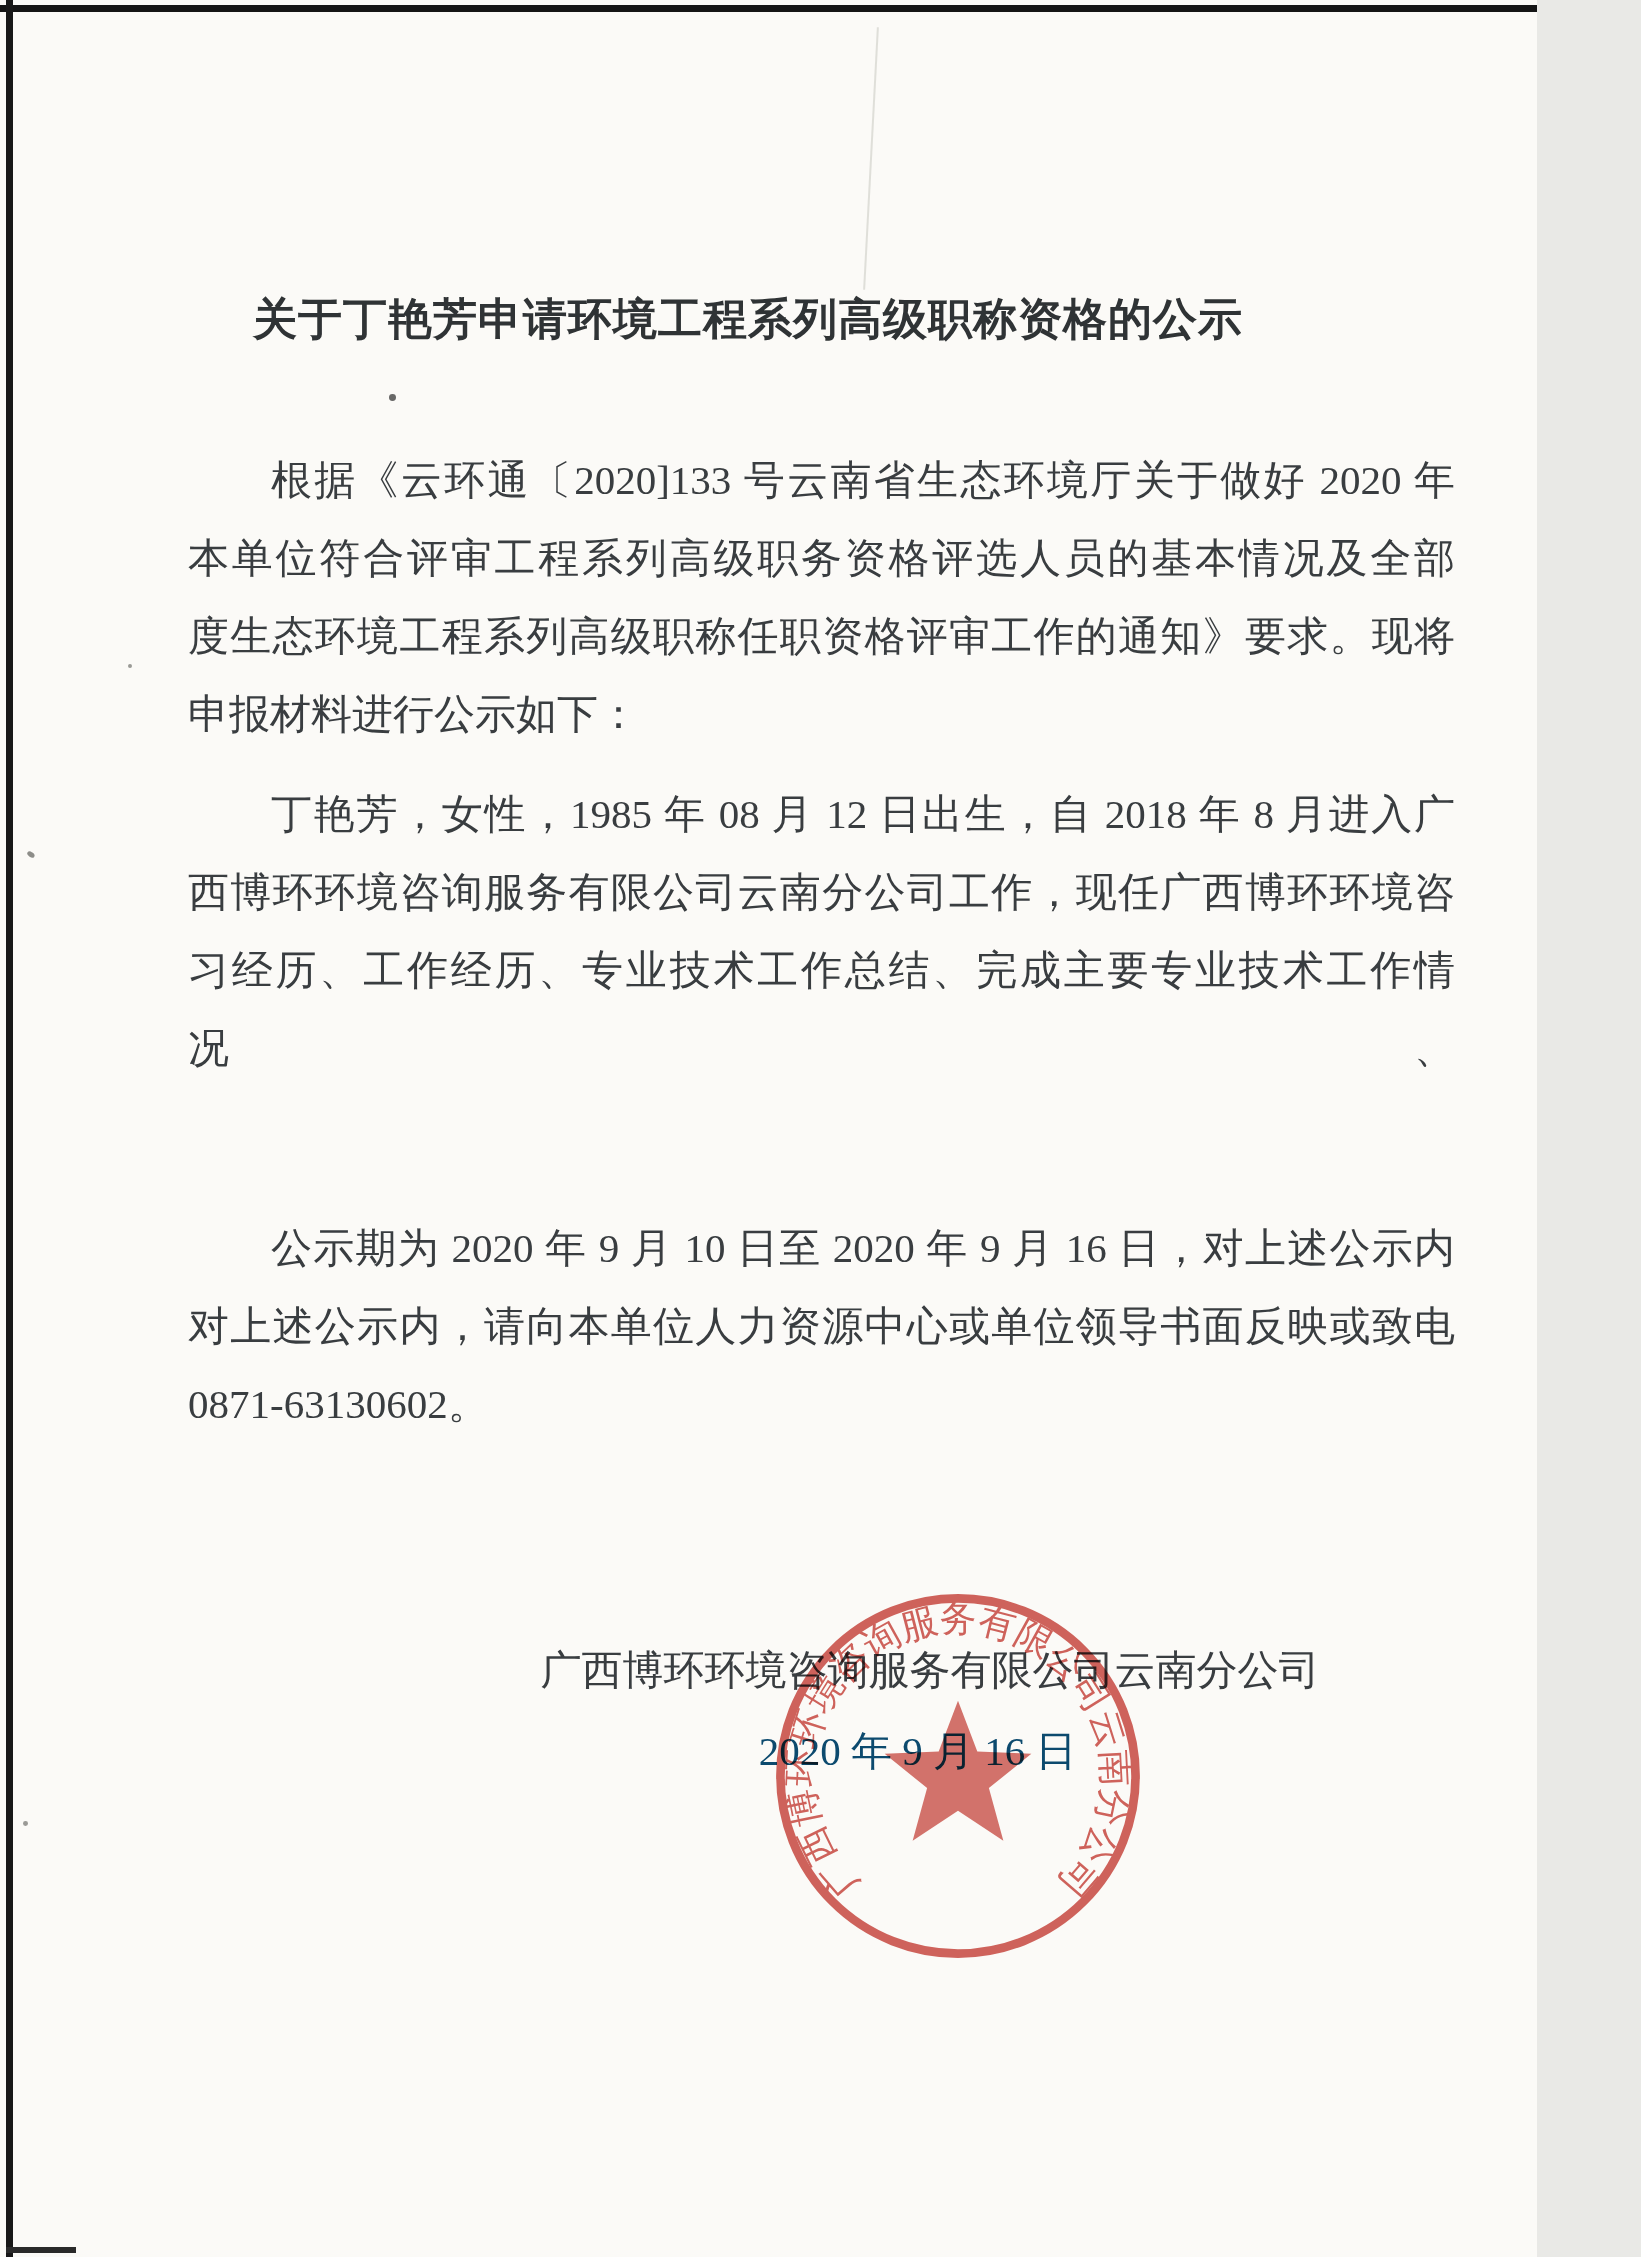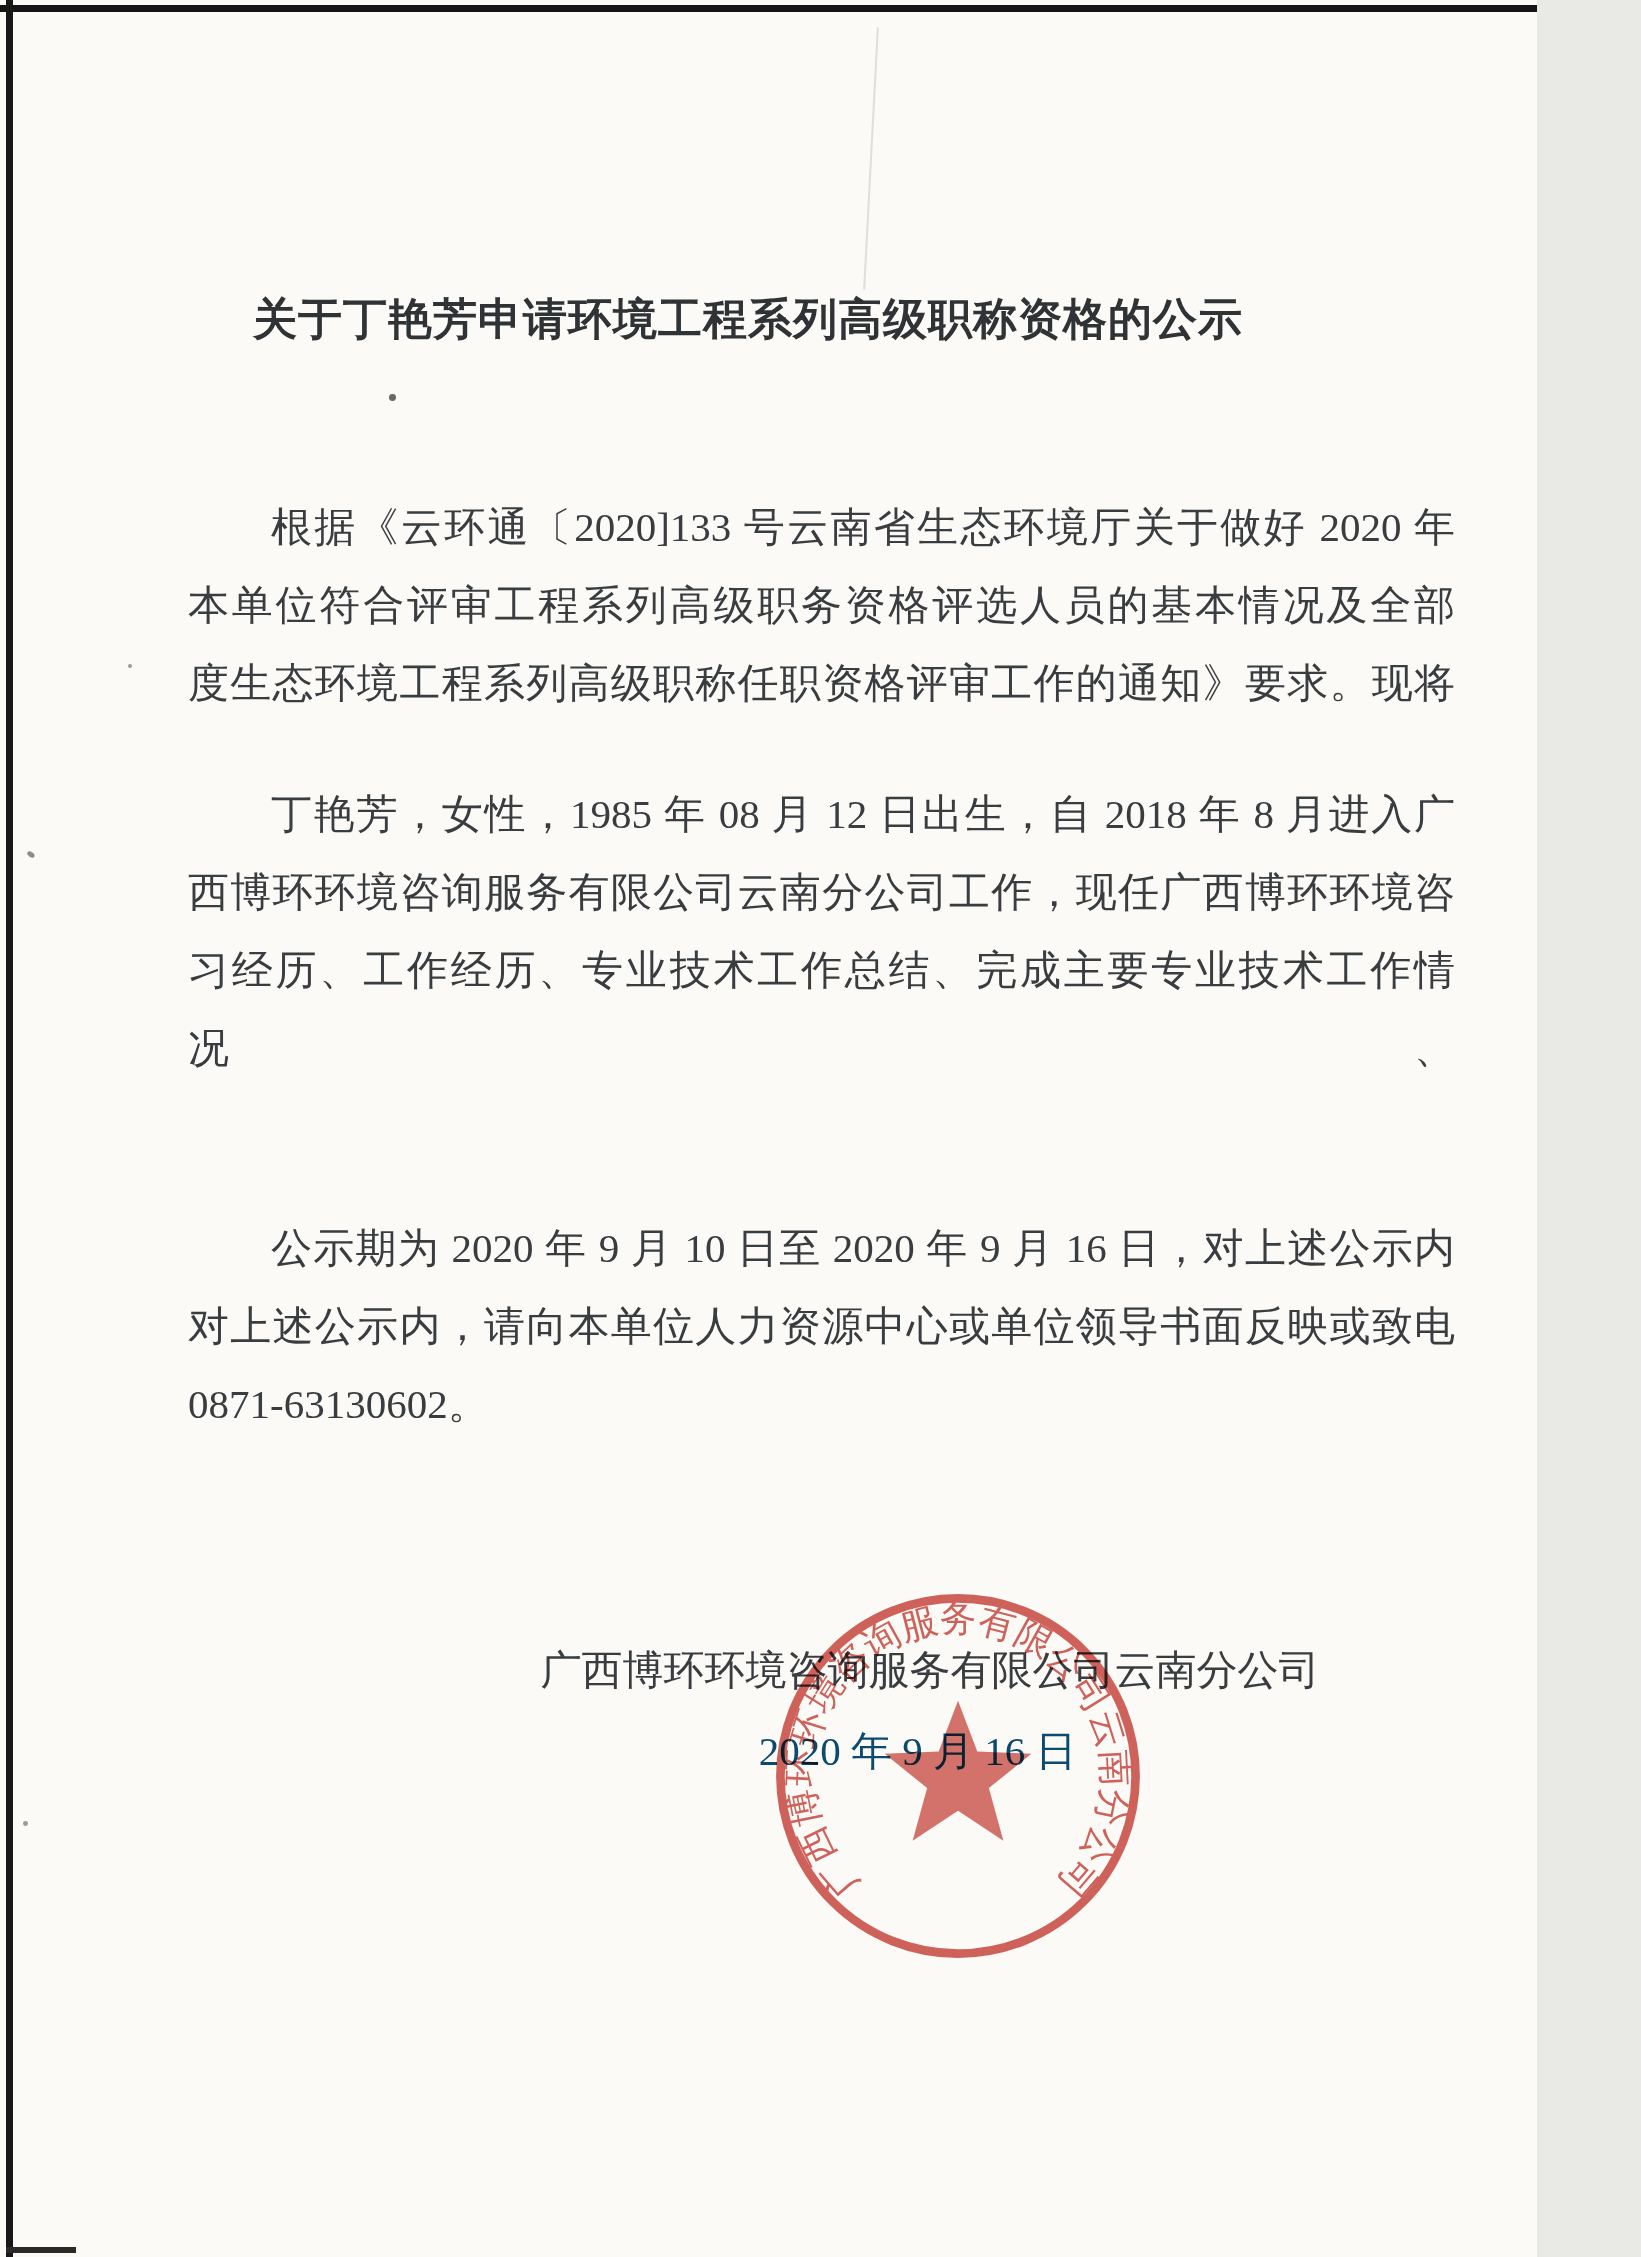--- a/index.html
+++ b/index.html
@@ -30,21 +30,21 @@
     color:#2f3335;letter-spacing:1px;white-space:nowrap;
   }
   .para{position:absolute;left:188px;width:1267px;font-size:41px;line-height:78px;}
   .para .bline{
     display:block;width:1267px;box-sizing:border-box;
     text-align:justify;color:#393d40;white-space:normal;
   }
   .para .fill{text-align-last:justify;}
   .para .end{text-align-last:left;}
   .para .indent{padding-left:83px;}
-  .p1{top:488px;}
+  .p1{top:441px;}
   .p2{top:775px;}
   .p3{top:1209px;}
 
   .sig-company{
     position:absolute;left:534px;top:1641px;width:792px;height:58px;
     text-align:center;font-size:41px;line-height:58px;color:#393d40;white-space:nowrap;
   }
   .sig-date{
     position:absolute;left:676px;top:1722px;width:483px;height:58px;
     text-align:center;font-size:41px;line-height:58px;color:#0c4a6e;white-space:nowrap;
@@ -68,20 +68,21 @@
   <div class="speck b"></div>
   <div class="speck c"></div>
   <div class="speck d"></div>
 
   <div class="doc-title">关于丁艳芳申请环境工程系列高级职称资格的公示</div>
 
   <div class="para p1">
     <span class="bline fill indent">根据《云环通〔2020]133 号云南省生态环境厅关于做好 2020 年</span>
     <span class="bline fill">本单位符合评审工程系列高级职务资格评选人员的基本情况及全部</span>
     <span class="bline fill">度生态环境工程系列高级职称任职资格评审工作的通知》要求。现将</span>
+    <span class="bline end">申报材料进行公示如下：</span>
   </div>
 
   <div class="para p2">
     <span class="bline fill indent">丁艳芳，女性，1985 年 08 月 12 日出生，自 2018 年 8 月进入广</span>
     <span class="bline fill">西博环环境咨询服务有限公司云南分公司工作，现任广西博环环境咨</span>
     <span class="bline fill">习经历、工作经历、专业技术工作总结、完成主要专业技术工作情况、</span>
   </div>
 
   <div class="para p3">
     <span class="bline fill indent">公示期为 2020 年 9 月 10 日至 2020 年 9 月 16 日，对上述公示内</span>

